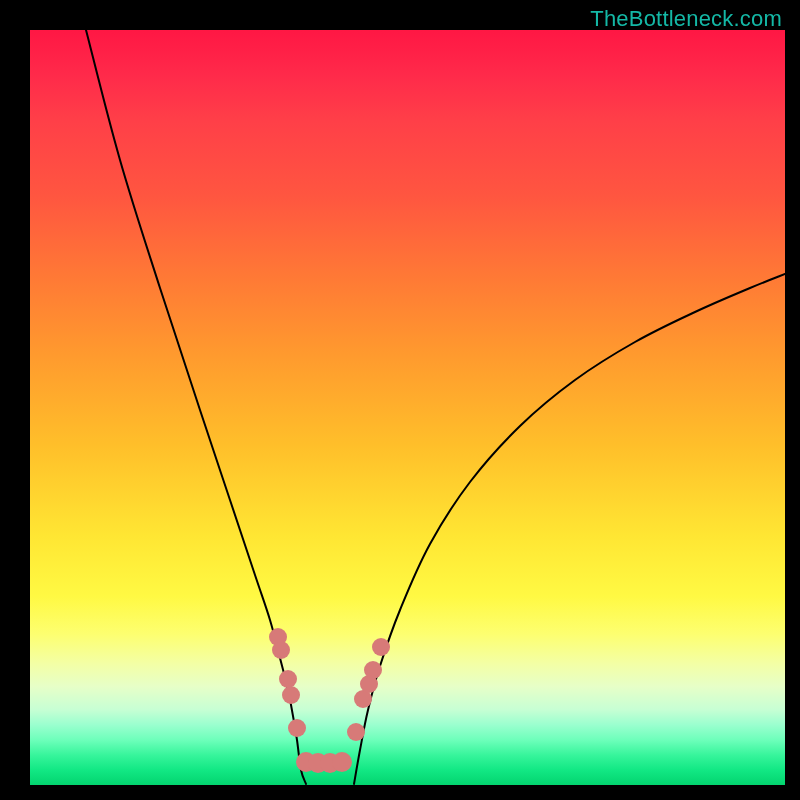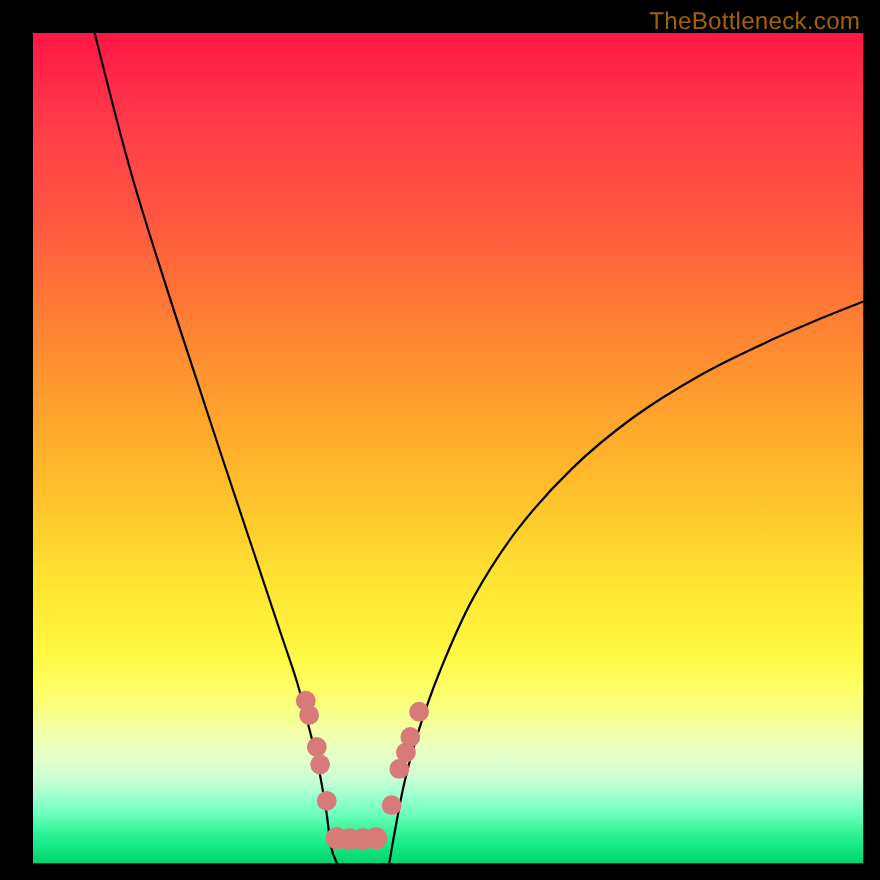--- a/index.html
+++ b/index.html
@@ -45,21 +45,21 @@
       #9bffcf 92%,
       #6effbb 94%,
       #38f59c 96%,
       #12e884 98%,
       #03d46f 100%);
   }
   .watermark {
     position: absolute;
     top: 6px;
     right: 18px;
-    color: #a16207;
+    color: #14b8a6;
     font-size: 22px;
     letter-spacing: 0.2px;
     font-weight: 500;
     user-select: none;
   }
   svg.curves {
     position: absolute;
     inset: 0;
   }
 </style>

